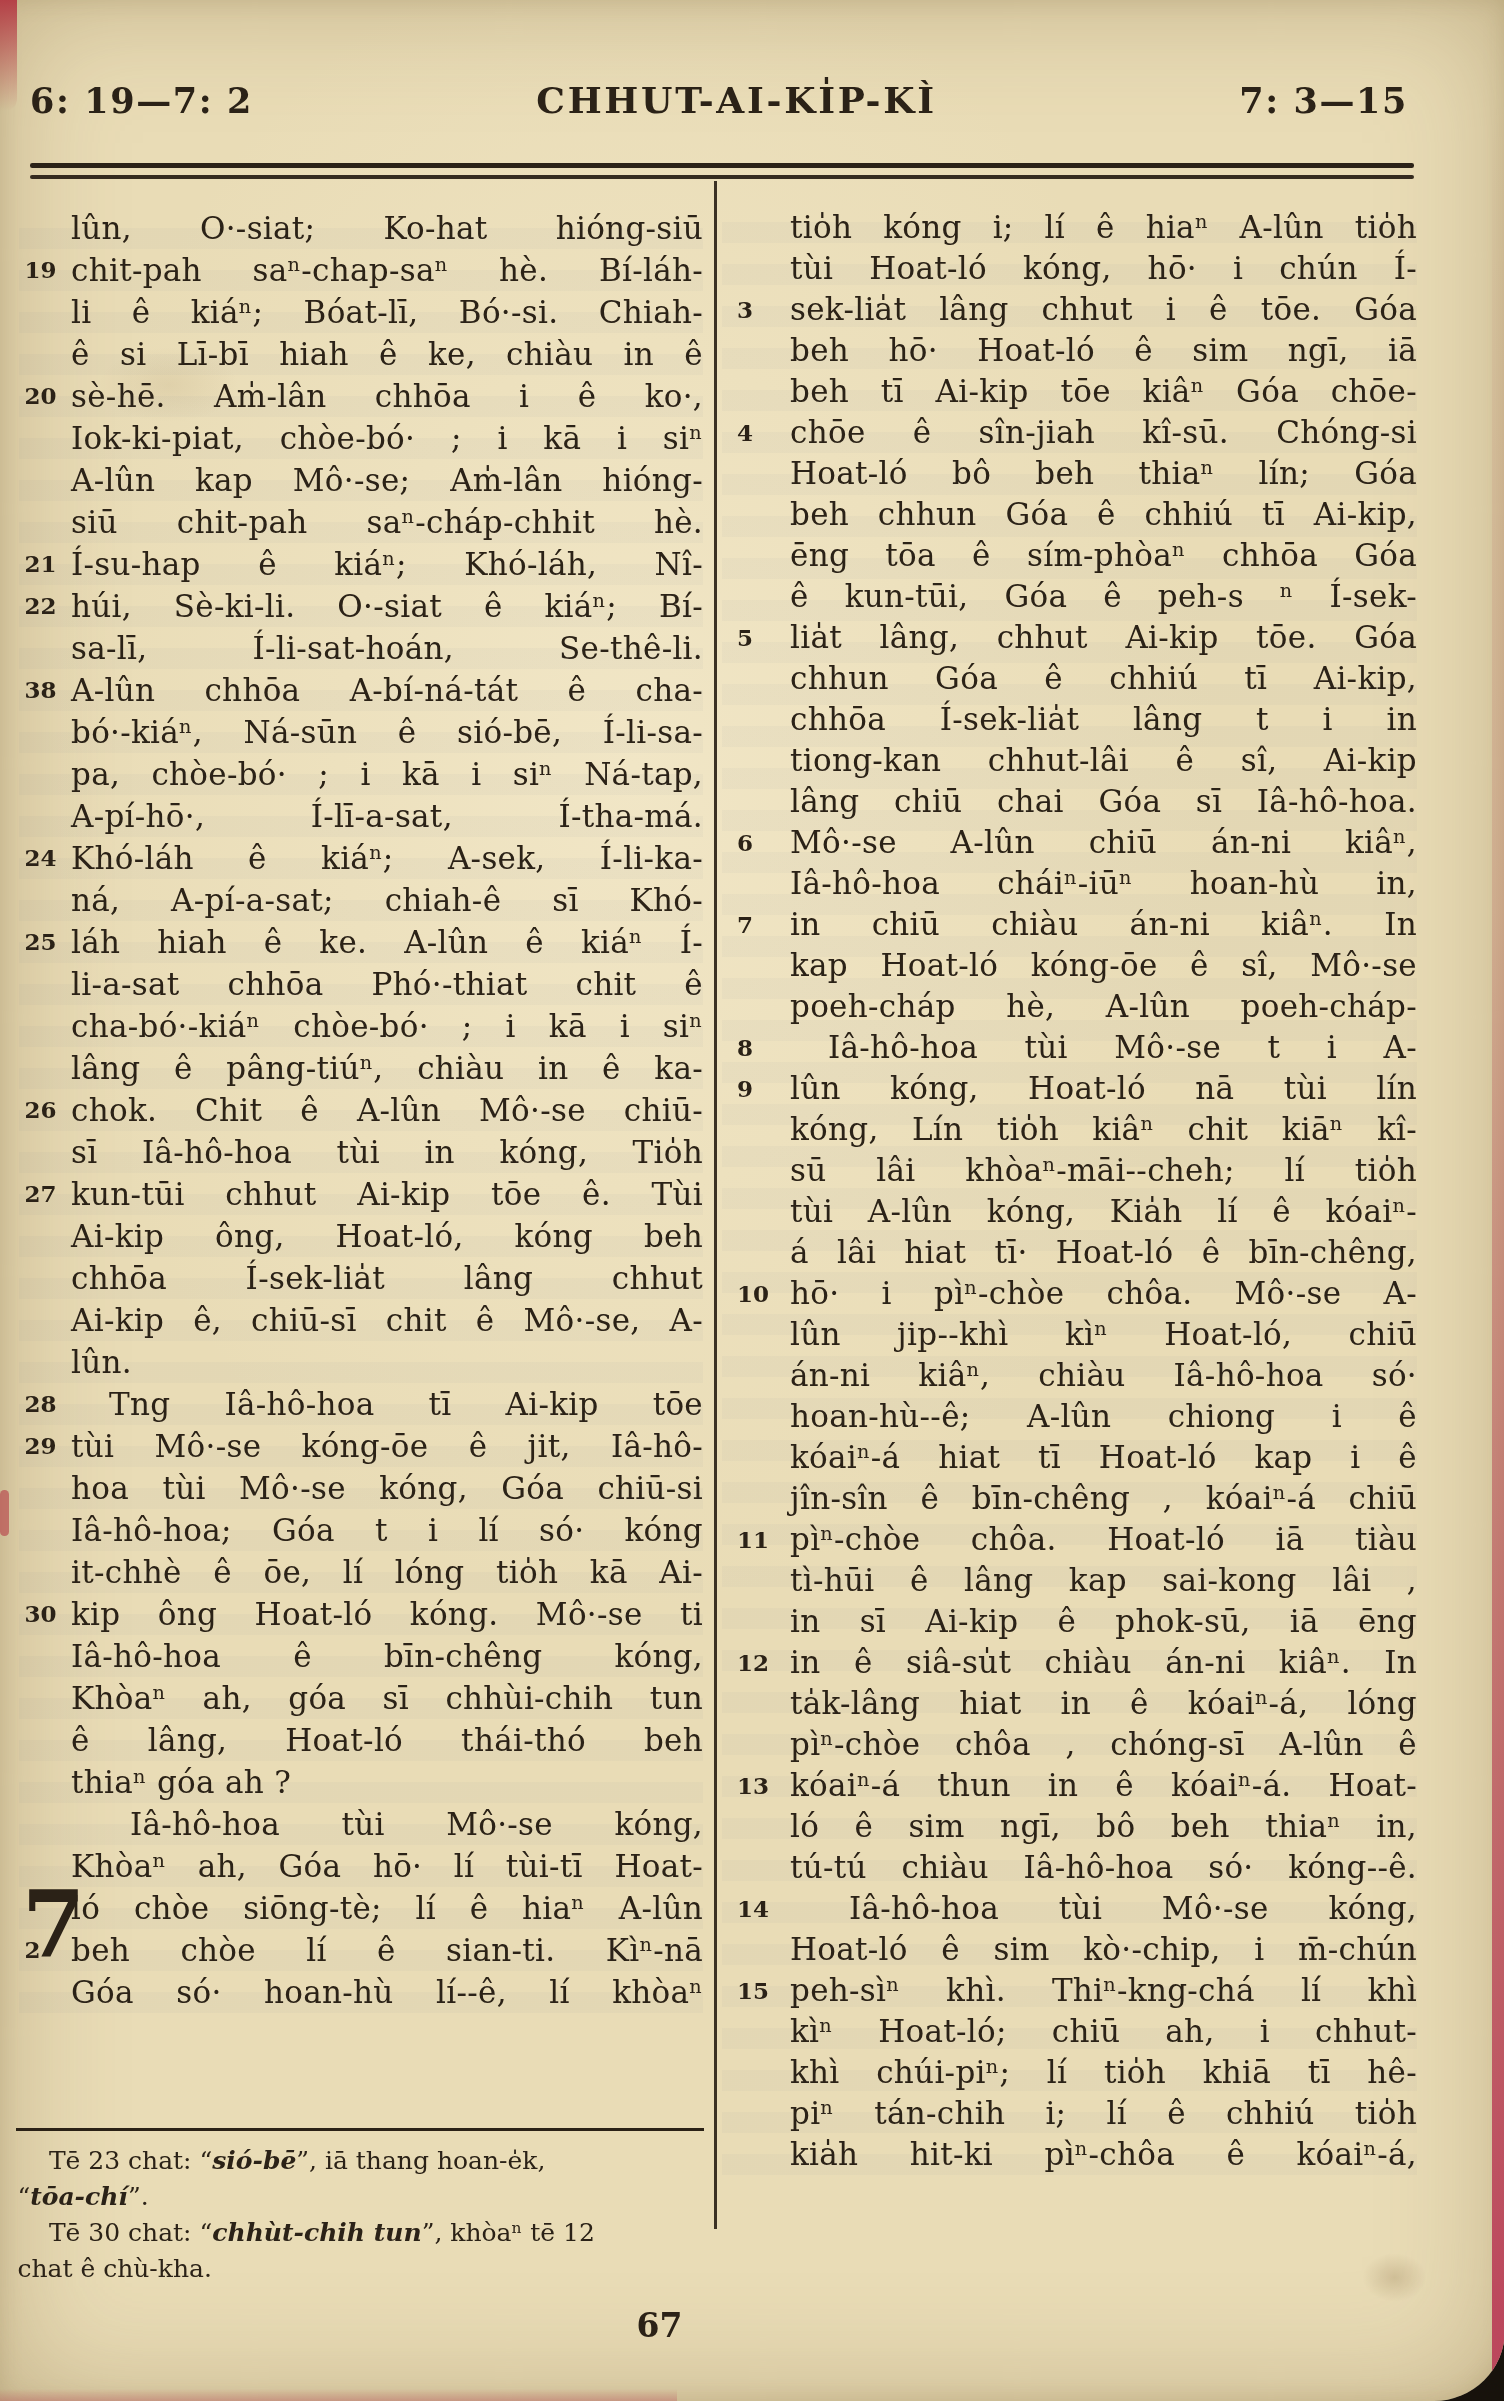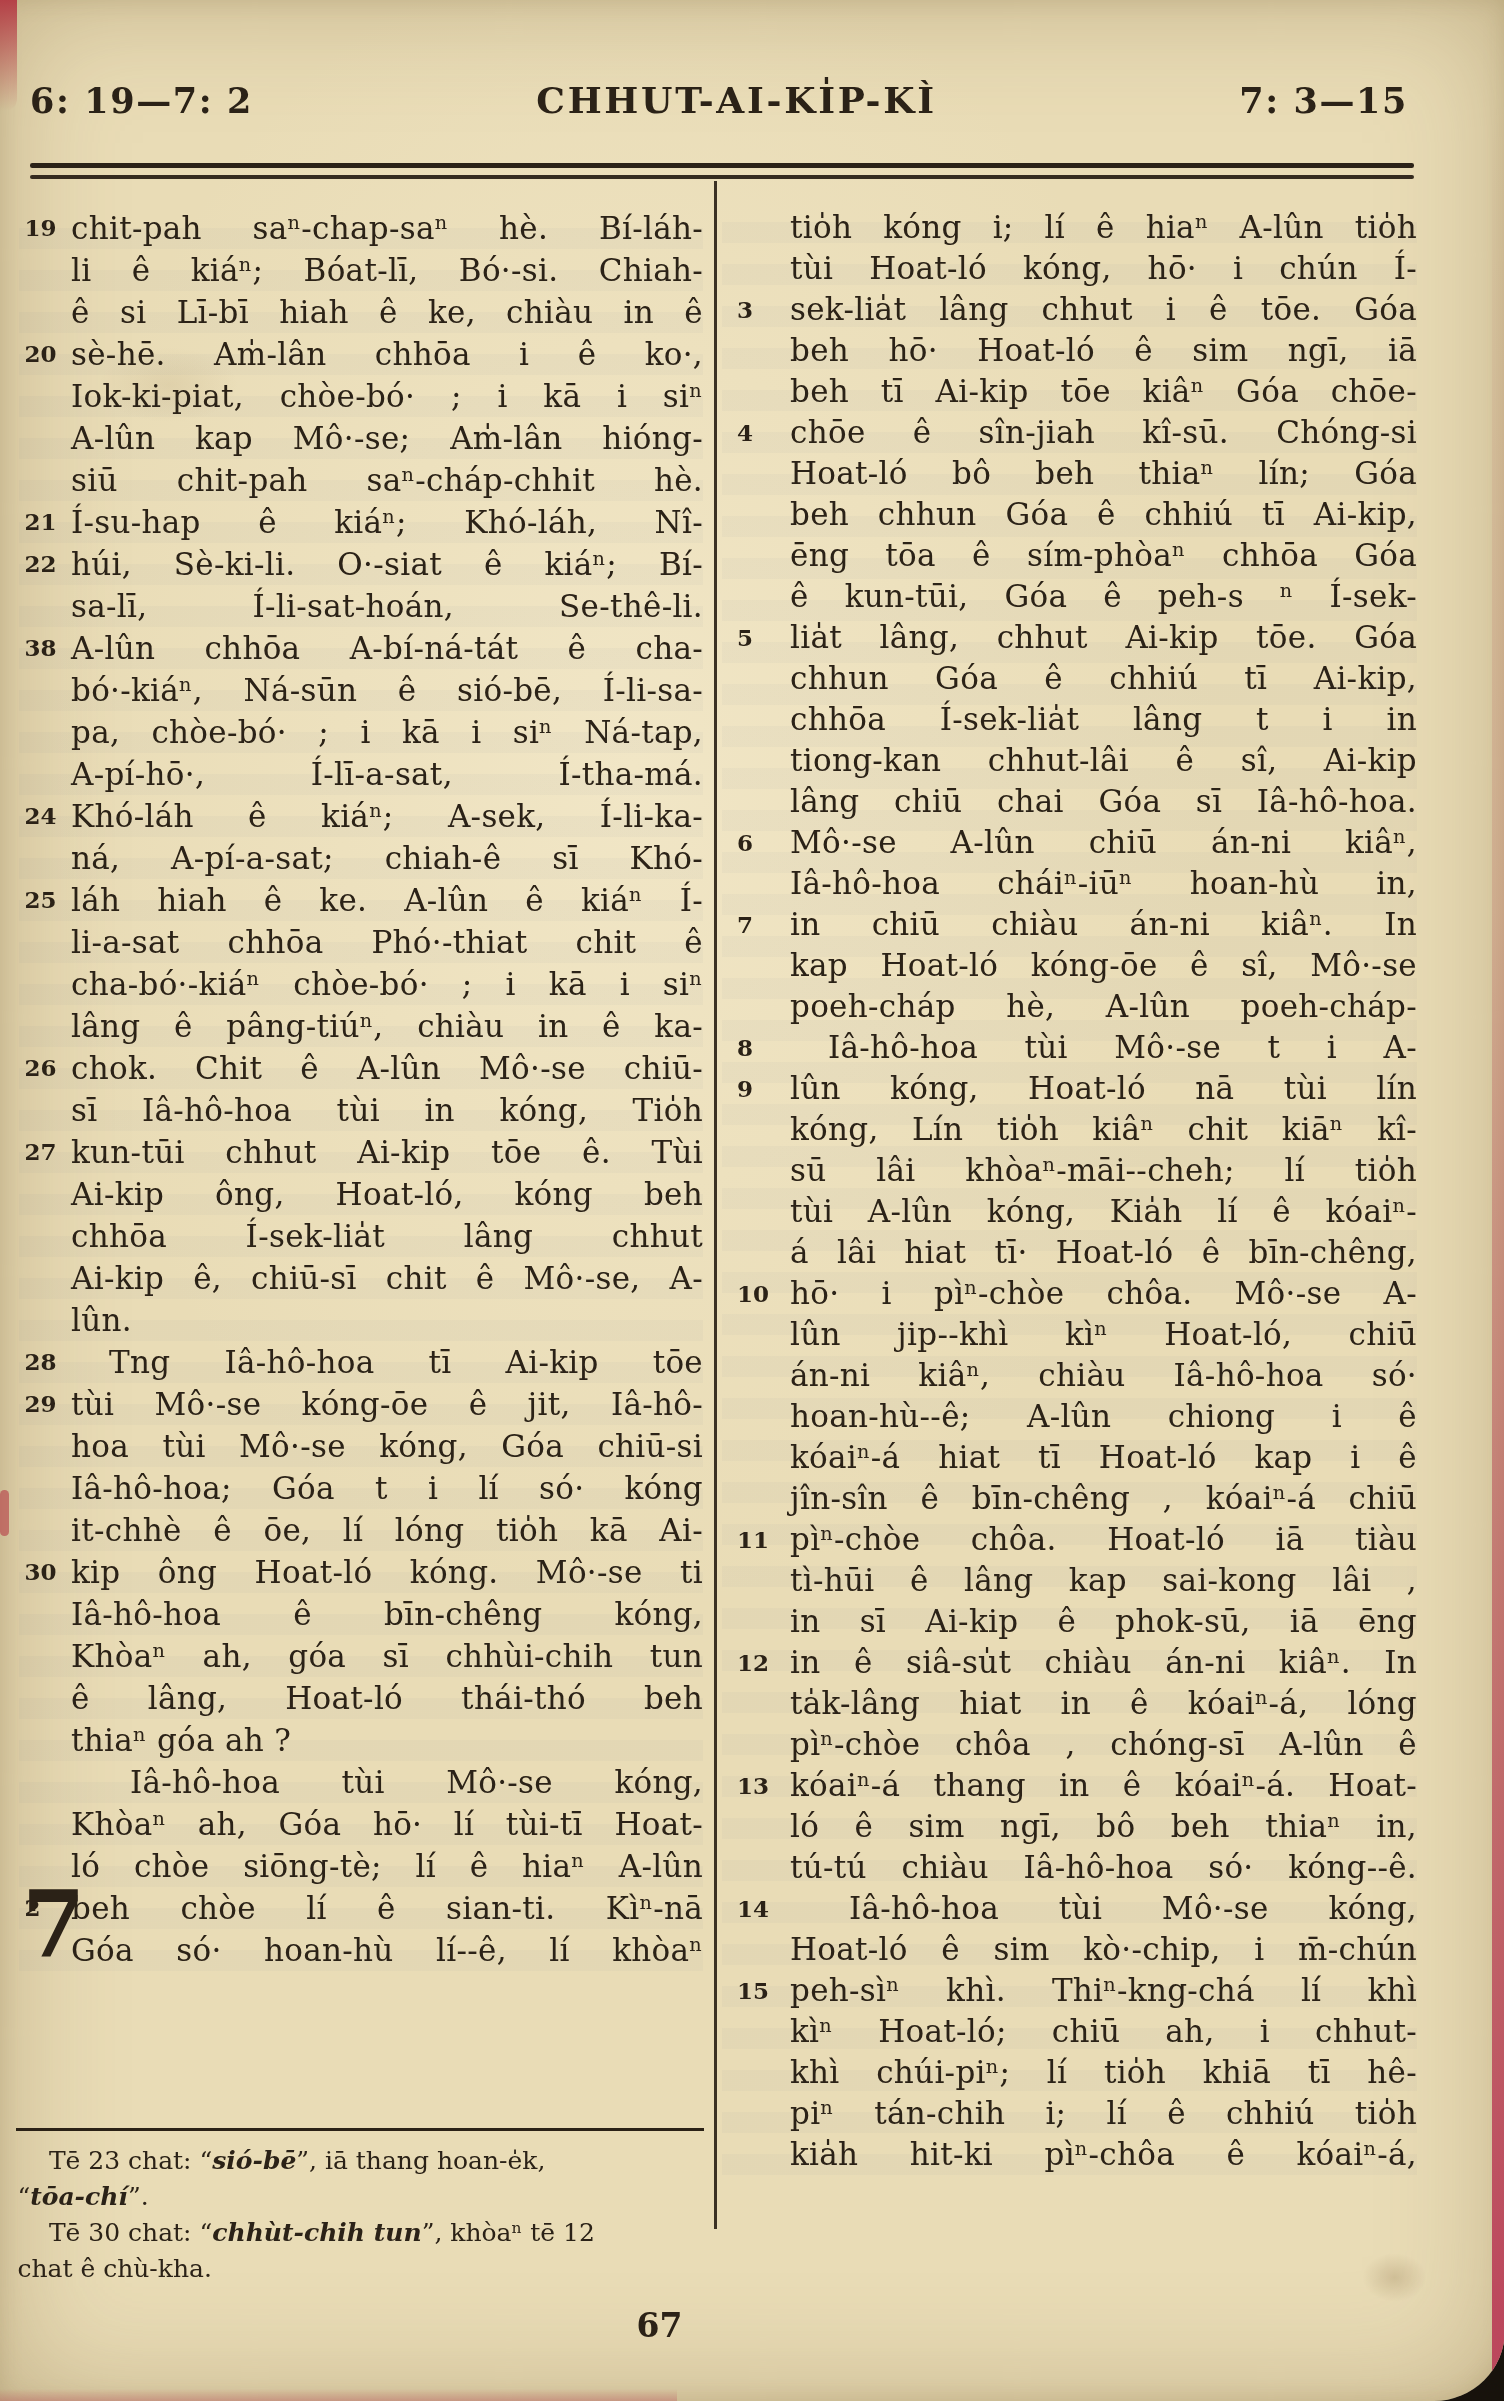--- a/index.html
+++ b/index.html
@@ -81,20 +81,24 @@
   <div class="h-left">6: 19—7: 2</div>
   <div class="h-title">CHHUT-AI-KI̍P-KÌ</div>
   <div class="h-right">7: 3—15</div>
 
   <div class="rule rule-top"></div>
   <div class="rule rule-bot"></div>
   <div class="divider"></div>
 
   <div class="col col-left" id="col-left">
       <div class="ln">
+        <span class="vnum"></span>
+        <span class="lt">lûn, O·-siat; Ko-hat hióng-siū</span>
+      </div>
+      <div class="ln">
         <span class="vnum">19</span>
         <span class="lt">chit-pah saⁿ-chap-saⁿ hè. Bí-láh-</span>
       </div>
       <div class="ln">
         <span class="vnum"></span>
         <span class="lt">li ê kiáⁿ; Bóat-lī, Bó·-si. Chiah-</span>
       </div>
       <div class="ln">
         <span class="vnum"></span>
         <span class="lt">ê si Lī-bī hiah ê ke, chiàu in ê</span>
@@ -404,21 +408,21 @@
       <div class="ln">
         <span class="vnum"></span>
         <span class="lt">ta̍k-lâng hiat in ê kóaiⁿ-á, lóng</span>
       </div>
       <div class="ln">
         <span class="vnum"></span>
         <span class="lt">pìⁿ-chòe chôa , chóng-sī A-lûn ê</span>
       </div>
       <div class="ln">
         <span class="vnum">13</span>
-        <span class="lt">kóaiⁿ-á thang in ê kóaiⁿ-á. Hoat-</span>
+        <span class="lt">kóaiⁿ-á thun in ê kóaiⁿ-á. Hoat-</span>
       </div>
       <div class="ln">
         <span class="vnum"></span>
         <span class="lt">ló ê sim ngī, bô beh thiaⁿ in,</span>
       </div>
       <div class="ln">
         <span class="vnum"></span>
         <span class="lt">tú-tú chiàu Iâ-hô-hoa só· kóng--ê.</span>
       </div>
       <div class="ln">

